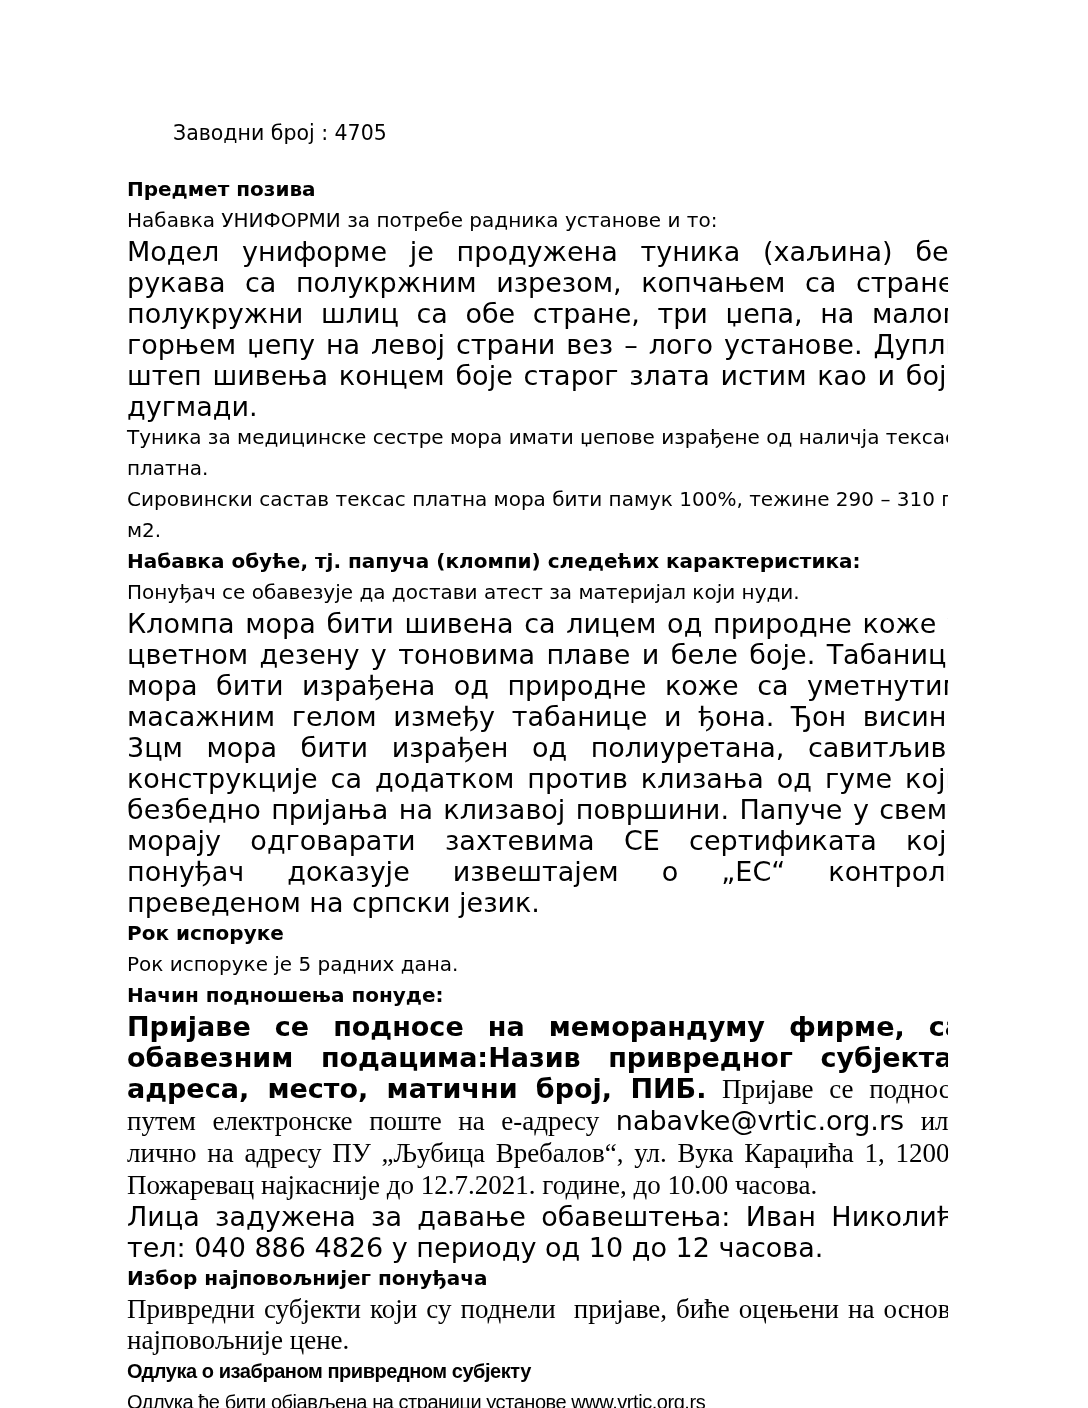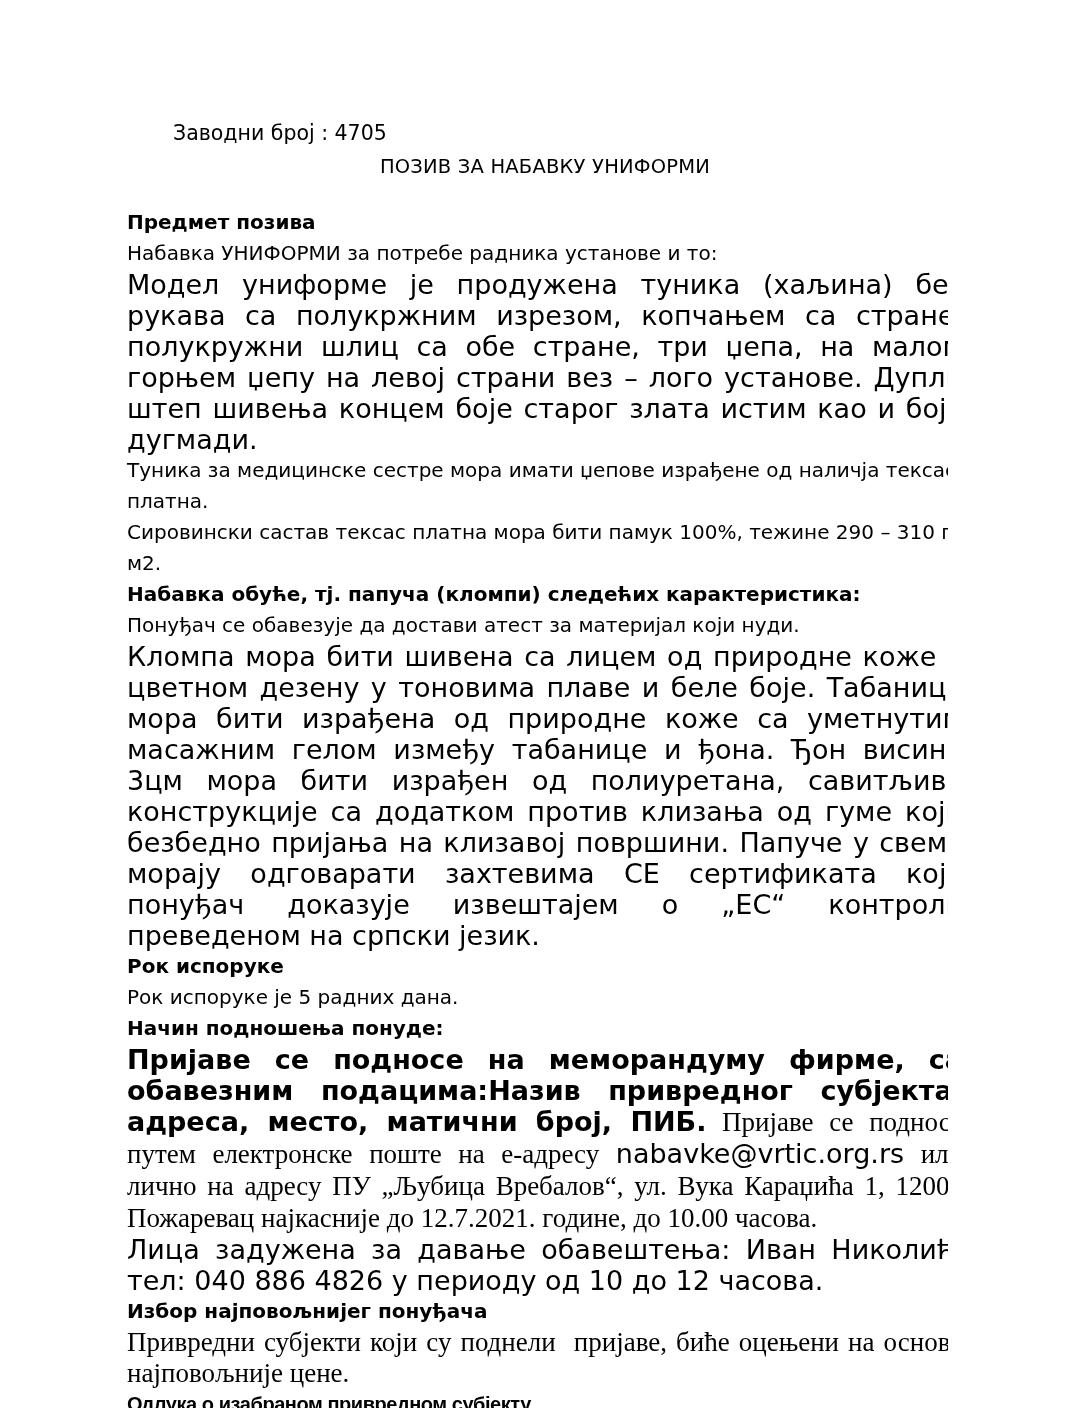--- a/index.html
+++ b/index.html
@@ -76,21 +76,20 @@
 </head>
 <body>
 
 <div class="page">
   <div class="content">
 
     <div>
       <div class="hdr-line">Заводни број : 4705</div>
     </div>
 
-    <div class="doc-title">ПОЗИВ ЗА НАБАВКУ УНИФОРМИ</div>
 
     <div class="body-block">
 
       <p class="line b">Предмет позива</p>
 
       <p class="line">Набавка УНИФОРМИ за потребе радника установе и то:</p>
 
 
       <p class="just">Модел униформе је продужена туника (хаљина) без рукава са полукржним изрезом, копчањем са стране, полукружни шлиц са обе стране, три џепа, на малом горњем џепу на левој страни вез – лого установе. Дупли штеп шивења концем боје старог злата истим као и боја дугмади.</p>
 

